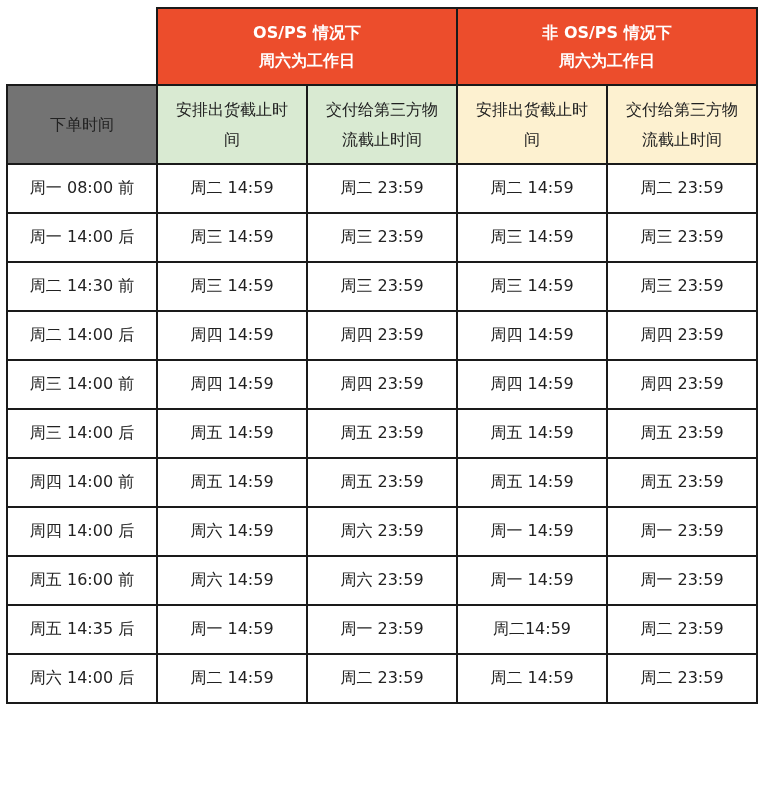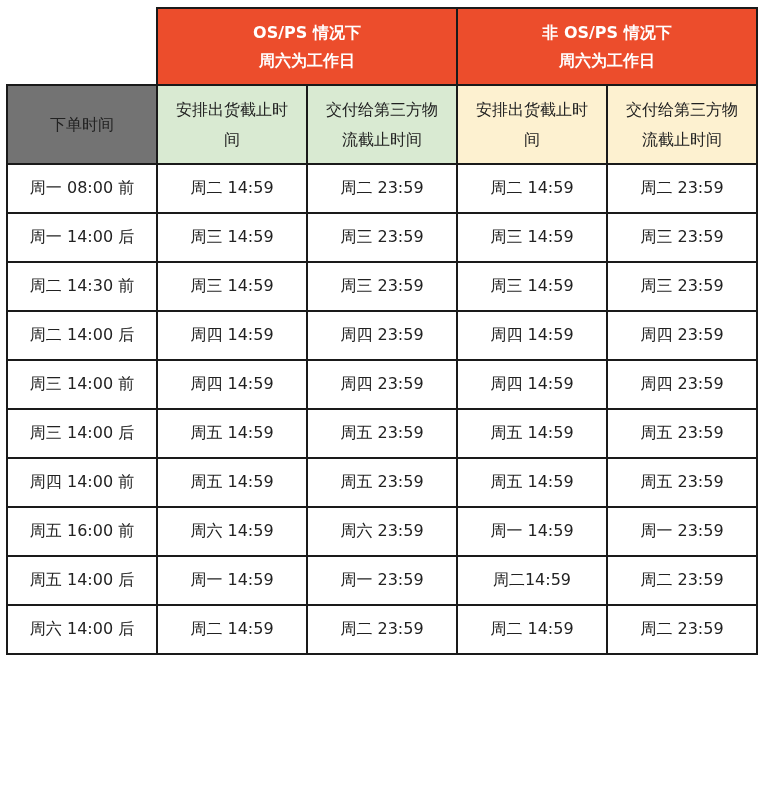--- a/index.html
+++ b/index.html
@@ -99,28 +99,35 @@
         <td>周五 23:59</td>
       </tr>
       <tr class="row">
         <td>周四 14:00 前</td>
         <td>周五 14:59</td>
         <td>周五 23:59</td>
         <td>周五 14:59</td>
         <td>周五 23:59</td>
       </tr>
       <tr class="row">
+        <td>周四 14:00 后</td>
+        <td>周六 14:59</td>
+        <td>周六 23:59</td>
+        <td>周一 14:59</td>
+        <td>周一 23:59</td>
+      </tr>
+      <tr class="row">
         <td>周五 16:00 前</td>
         <td>周六 14:59</td>
         <td>周六 23:59</td>
         <td>周一 14:59</td>
         <td>周一 23:59</td>
       </tr>
       <tr class="row">
-        <td>周五 14:00 后</td>
+        <td>周五 14:35 后</td>
         <td>周一 14:59</td>
         <td>周一 23:59</td>
         <td>周二14:59</td>
         <td>周二 23:59</td>
       </tr>
       <tr class="row">
         <td>周六 14:00 后</td>
         <td>周二 14:59</td>
         <td>周二 23:59</td>
         <td>周二 14:59</td>

